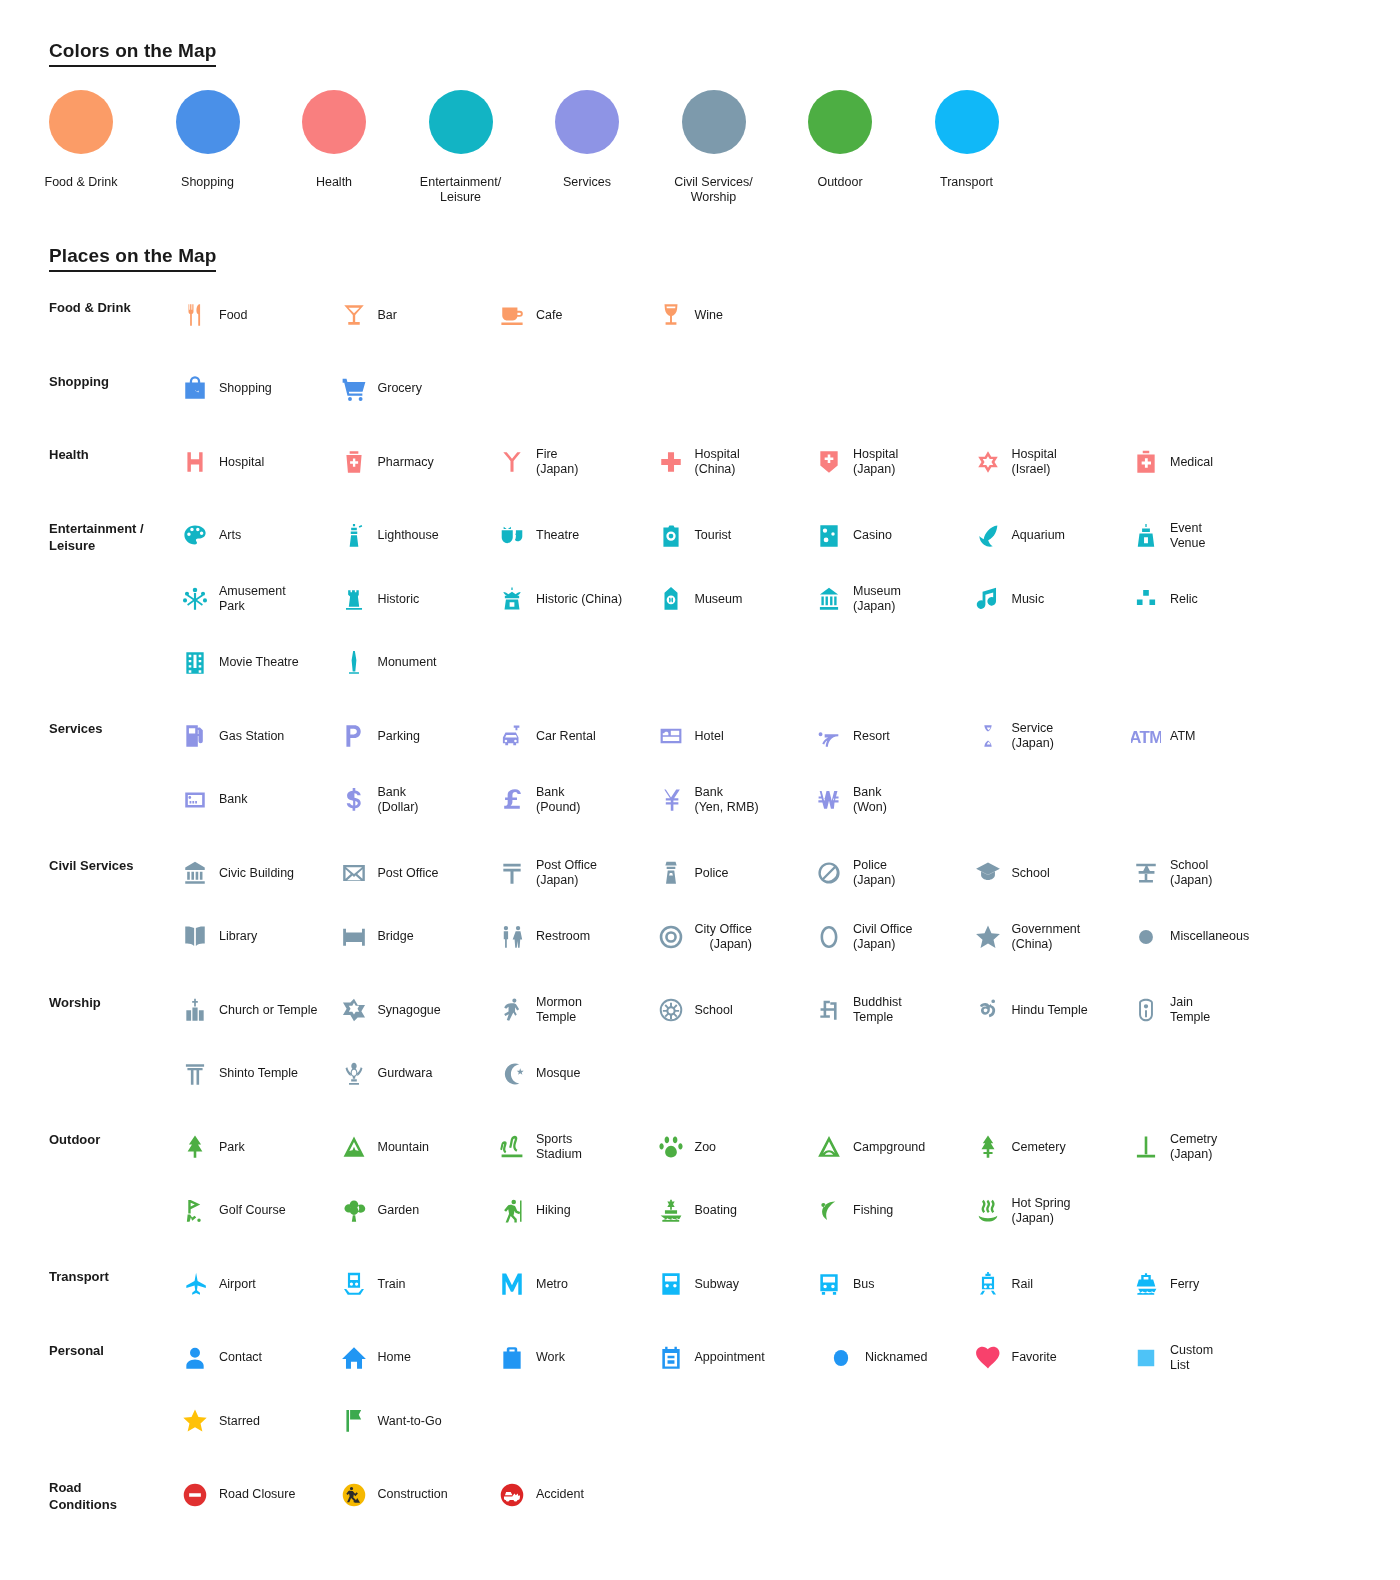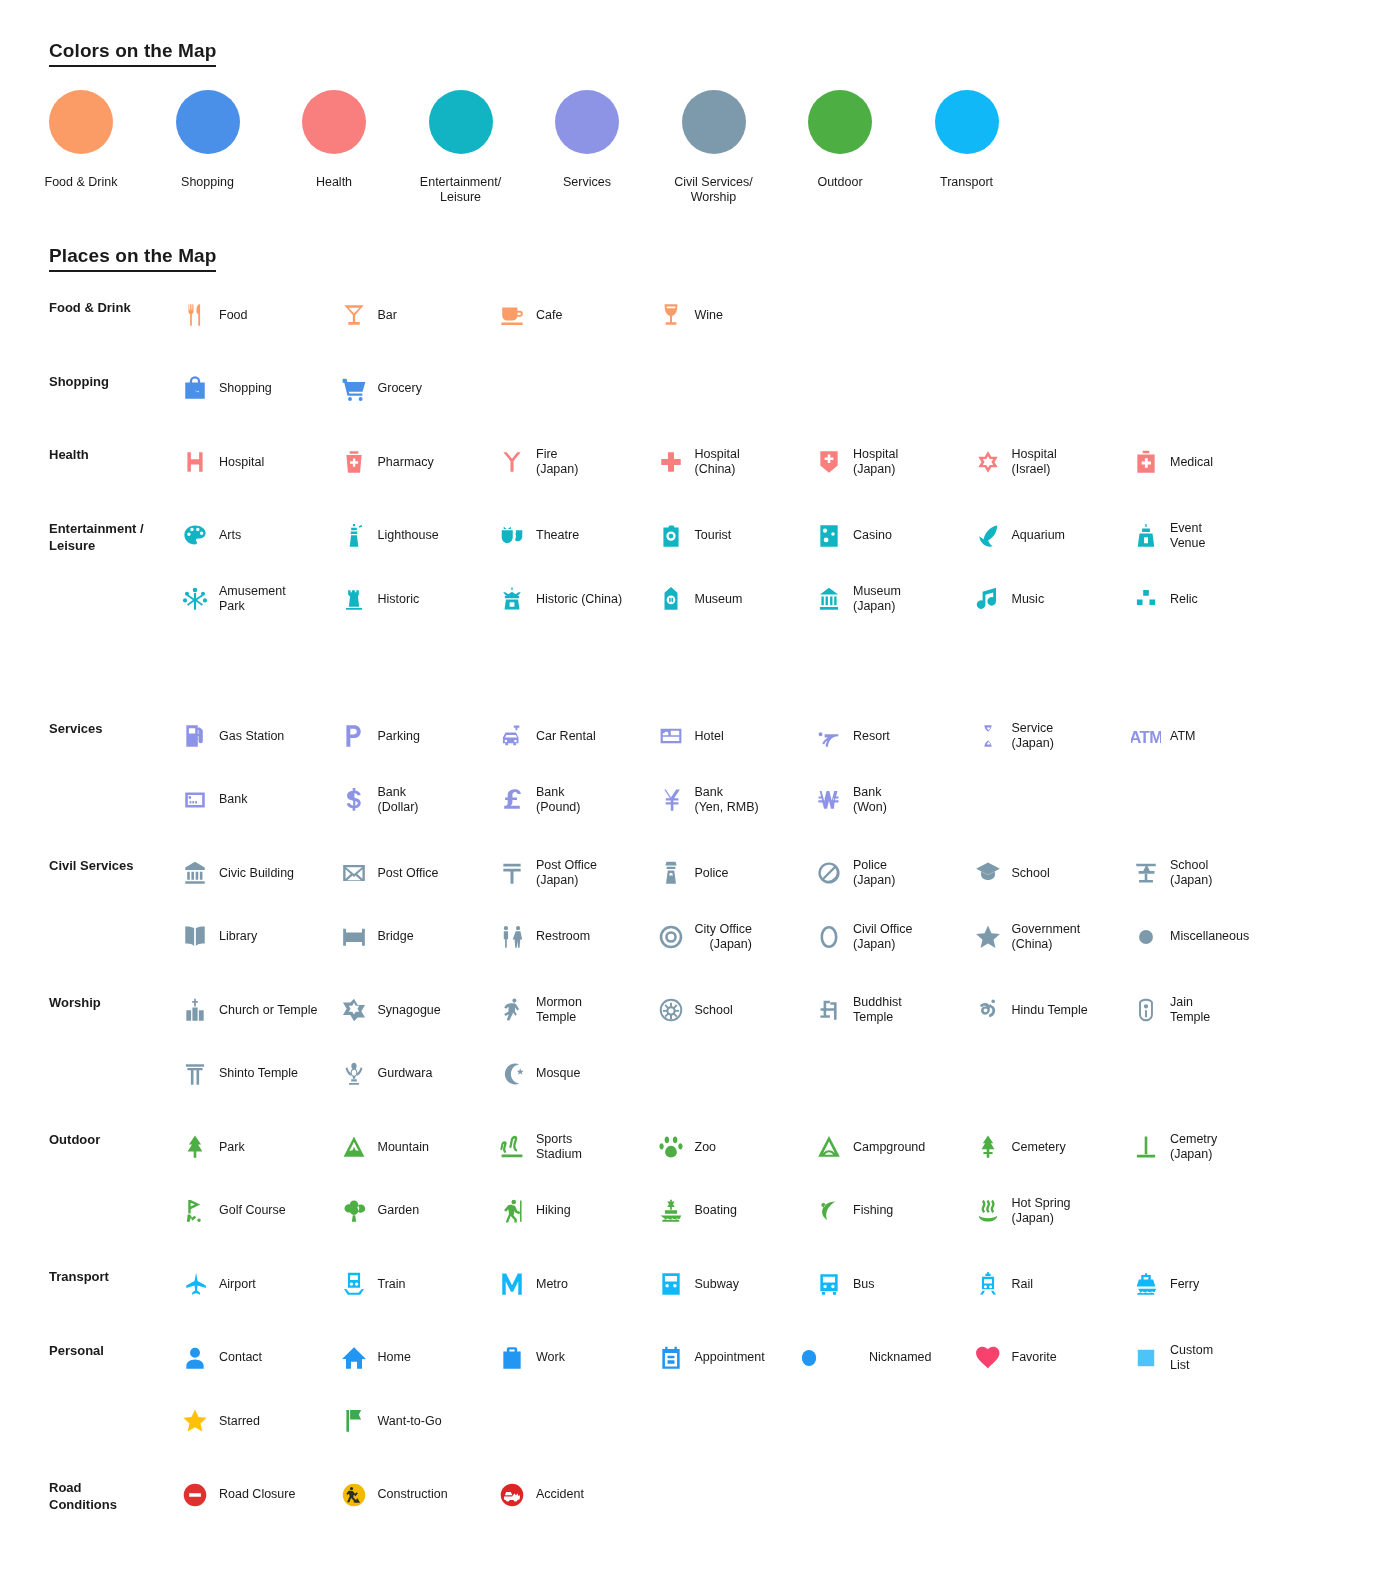--- a/index.html
+++ b/index.html
@@ -399,20 +399,38 @@
           </div>
           <div class="cell" style="left: 1131px;">
             <span class="ico" style="color: rgb(18, 180, 196);">
               <svg viewBox="0 0 24 24" width="26" height="26" fill="currentColor">
                 <path d="M9.4 3.8h5.2v5.2H9.4V3.8zM3.6 12.4h5.2v5.2H3.6v-5.2zm11.6 0h5.2v5.2h-5.2v-5.2z"></path>
               </svg>
             </span>
             <span class="nm">Relic</span>
           </div>
         </div>
+        <div class="grid-row">
+          <div class="cell" style="left: 180px;">
+            <span class="ico" style="color: rgb(18, 180, 196);">
+              <svg viewBox="0 0 24 24" width="26" height="26" fill="currentColor">
+                <path d="M4 2h16v20H4V2zm2.2 2.4v2.2h2.4V4.4H6.2zm9.2 0v2.2h2.4V4.4h-2.4zM6.2 9.2v2.2h2.4V9.2H6.2zm9.2 0v2.2h2.4V9.2h-2.4zM6.2 14v2.2h2.4V14H6.2zm9.2 0v2.2h2.4V14h-2.4zM6.2 18.8V21h2.4v-2.2H6.2zm9.2 0V21h2.4v-2.2h-2.4zM10.6 4.4v12.2h2.8V4.4h-2.8z"></path>
+              </svg>
+            </span>
+            <span class="nm">Movie Theatre</span>
+          </div>
+          <div class="cell" style="left: 338.5px;">
+            <span class="ico" style="color: rgb(18, 180, 196);">
+              <svg viewBox="0 0 24 24" width="26" height="26" fill="currentColor">
+                <path d="M11.2 1h1.6l1.4 8.4-1 10.4h-2.4l-1-10.4L11.2 1zM7.4 20.6h9.2V22H7.4v-1.4z"></path>
+              </svg>
+            </span>
+            <span class="nm">Monument</span>
+          </div>
+        </div>
       </div>
       <div class="group" style="height: 137px;">
         <div class="group-label" style="top: 9px;">Services</div>
         <div class="grid-row">
           <div class="cell" style="left: 180px;">
             <span class="ico" style="color: rgb(142, 148, 229);">
               <svg viewBox="0 0 24 24" width="26" height="26" fill="currentColor">
                 <path d="M4 2h10.6v20H4V2zm2.4 2.8v4.8h5.8V4.8H6.4zm10.2-.6l2.6 2.6v10a2 2 0 0 1-4 0V12h-1.6v-1.8h1.6V6.8l-1.4-1.4 1.4-1.2h1.4z"></path>
               </svg>
             </span>
@@ -932,21 +950,21 @@
             <span class="nm">Work</span>
           </div>
           <div class="cell" style="left: 655.5px;">
             <span class="ico" style="color: rgb(33, 150, 243);">
               <svg viewBox="0 0 24 24" width="26" height="26" fill="currentColor">
                 <path d="M6.6 1.6h2.2v2h6.4v-2h2.2v2H20V22H4V3.6h2.6v-2zM6.4 7.4v12.4h11.2V7.4H6.4zm2.4 2.6h6.4v2.2H8.8V10zm0 4h6.4v3.2H8.8V14z"></path>
               </svg>
             </span>
             <span class="nm">Appointment</span>
           </div>
-          <div class="cell" style="left: 794px; gap: 36px;">
+          <div class="cell" style="left: 826px;">
             <span class="ico" style="color: rgb(33, 150, 243);">
               <svg viewBox="0 0 24 24" width="26" height="26" fill="currentColor">
                 <ellipse cx="12" cy="12" rx="6.6" ry="7.4"></ellipse>
               </svg>
             </span>
             <span class="nm">Nicknamed</span>
           </div>
           <div class="cell" style="left: 972.5px;">
             <span class="ico" style="color: rgb(248, 65, 108);">
               <svg viewBox="0 0 24 24" width="26" height="26" fill="currentColor">

